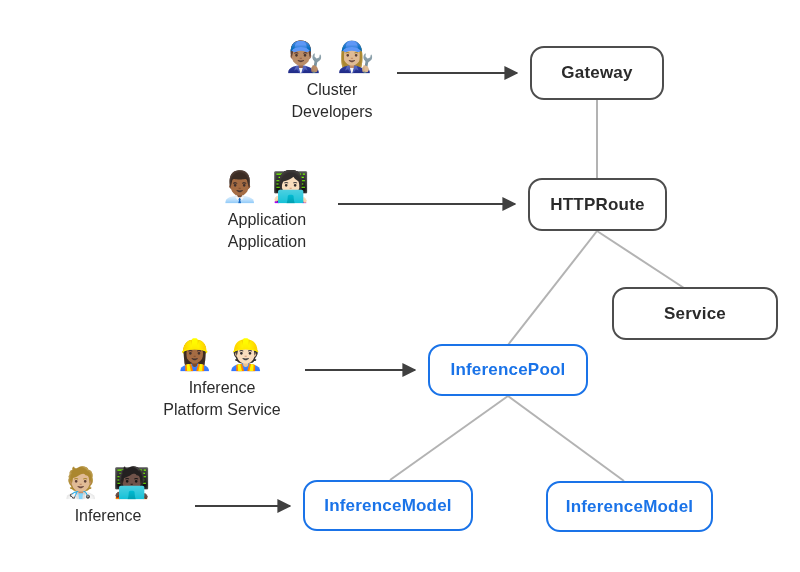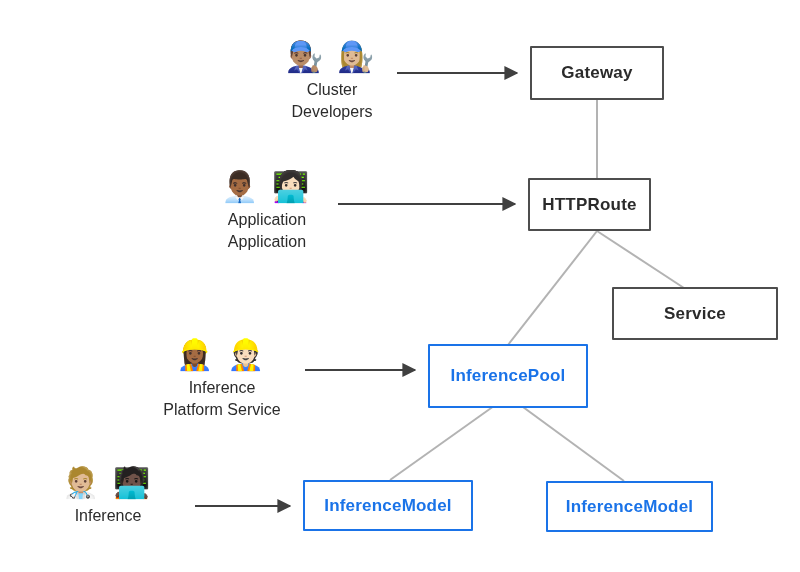--- a/index.html
+++ b/index.html
@@ -16,21 +16,21 @@
     overflow: hidden;
   }
   svg.wires {
     position: absolute;
     left: 0; top: 0;
     width: 800px; height: 572px;
   }
   .node {
     position: absolute;
     background: #ffffff;
-    border-radius: 1px;
+    border-radius: 14px;
     display: flex;
     align-items: center;
     justify-content: center;
     font-weight: bold;
     font-size: 17px;
     letter-spacing: 0.2px;
     box-sizing: border-box;
   }
   .node.core {
     border: 2px solid #4d4d4d;
@@ -78,27 +78,27 @@
 
     <line x1="397" y1="73" x2="517" y2="73" stroke="#404040" stroke-width="2" marker-end="url(#arrowhead)"></line>
     <line x1="338" y1="204" x2="515" y2="204" stroke="#404040" stroke-width="2" marker-end="url(#arrowhead)"></line>
     <line x1="305" y1="370" x2="415" y2="370" stroke="#404040" stroke-width="2" marker-end="url(#arrowhead)"></line>
     <line x1="195" y1="506" x2="290" y2="506" stroke="#404040" stroke-width="2" marker-end="url(#arrowhead)"></line>
   </svg>
 
   <div class="node core" style="left:530px; top:46px;  width:134px; height:54px;">
     <span>Gateway</span>
   </div>
-  <div class="node core" style="left:528px; top:178px; width:123px; height:53px;">
+  <div class="node core" style="left:528px; top:178px; width:139px; height:53px;">
     <span>HTTPRoute</span>
   </div>
   <div class="node core" style="left:612px; top:287px; width:166px; height:53px;">
     <span>Service</span>
   </div>
-  <div class="node ext" style="left:428px; top:344px; width:160px; height:64px;">
+  <div class="node ext" style="left:428px; top:344px; width:160px; height:52px;">
     <span>InferencePool</span>
   </div>
   <div class="node ext" style="left:303px; top:480px; width:170px; height:51px;">
     <span>InferenceModel</span>
   </div>
   <div class="node ext" style="left:546px; top:481px; width:167px; height:51px;">
     <span>InferenceModel</span>
   </div>
 
   <div class="persona" style="left:237px; top:36px;">

